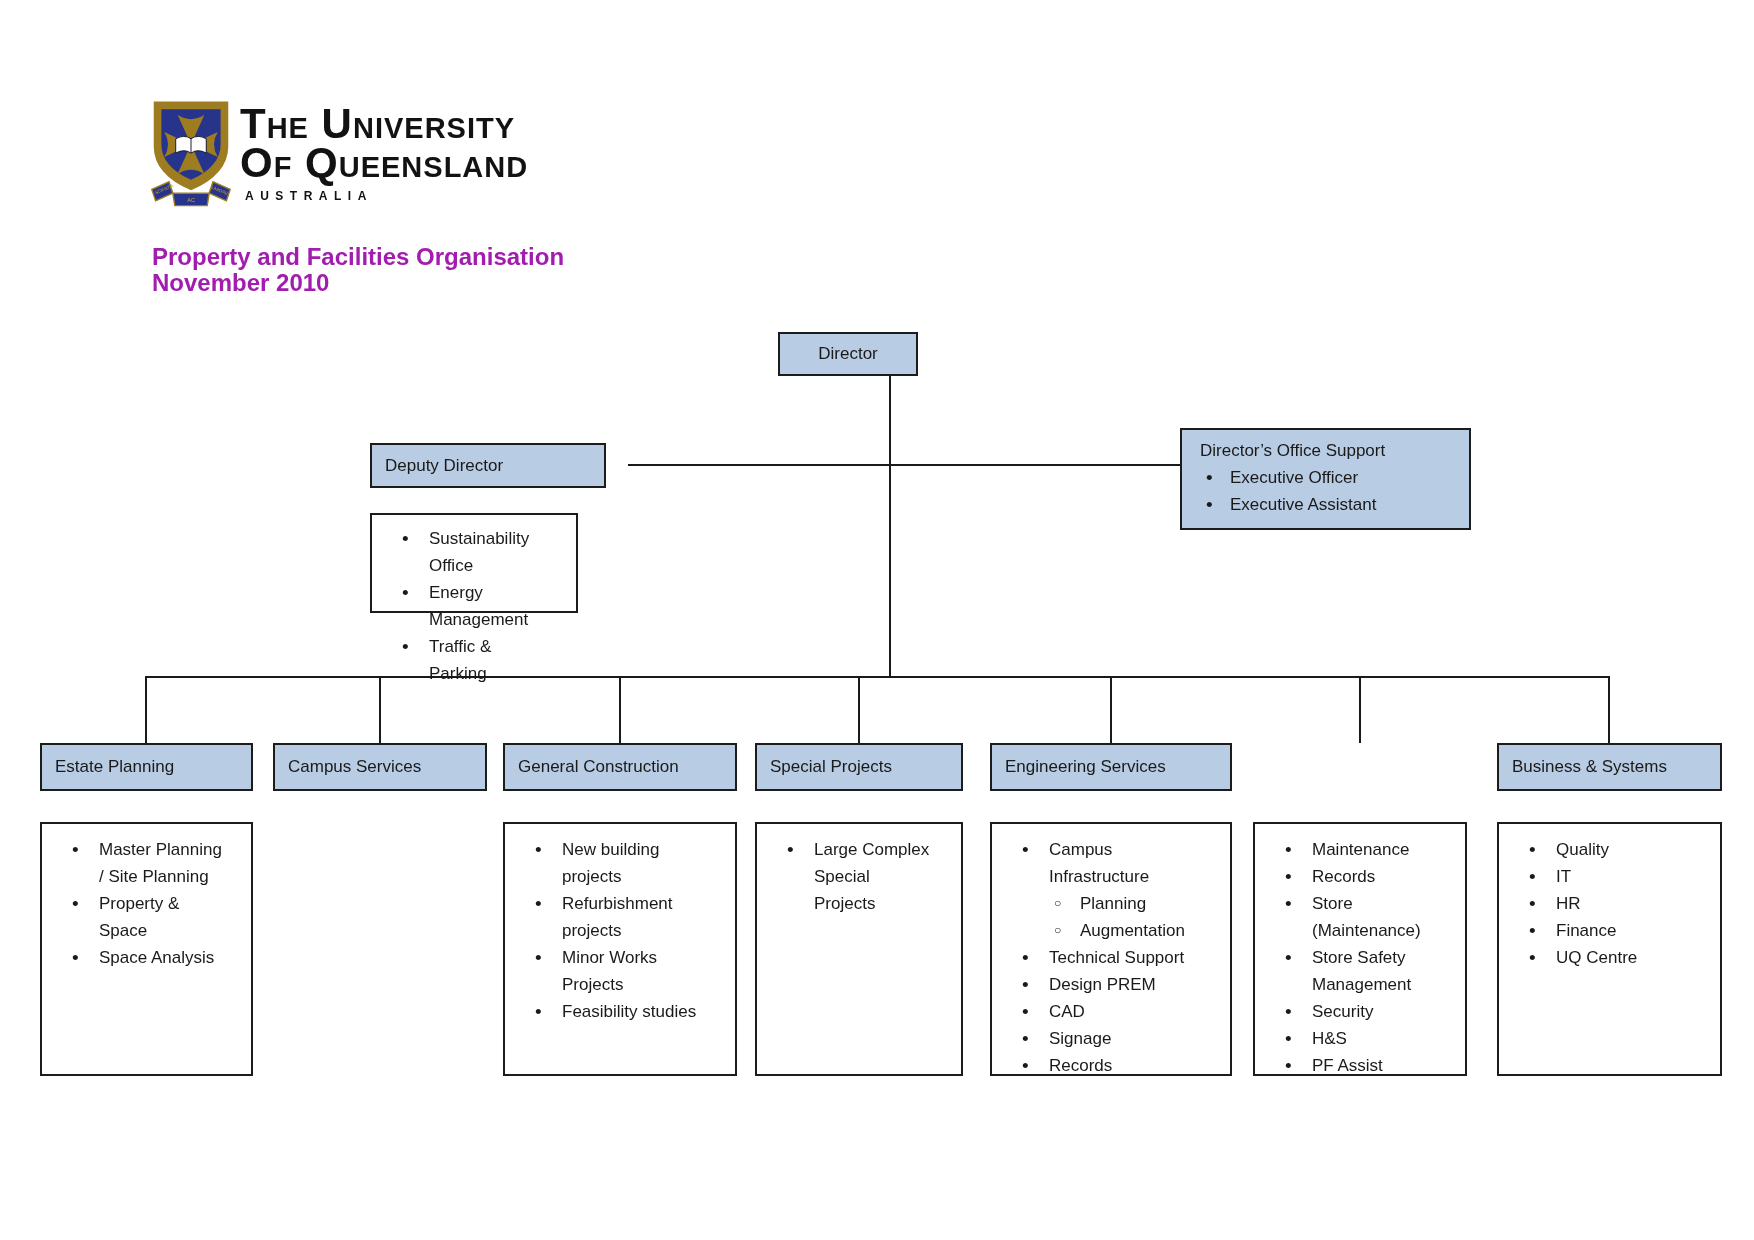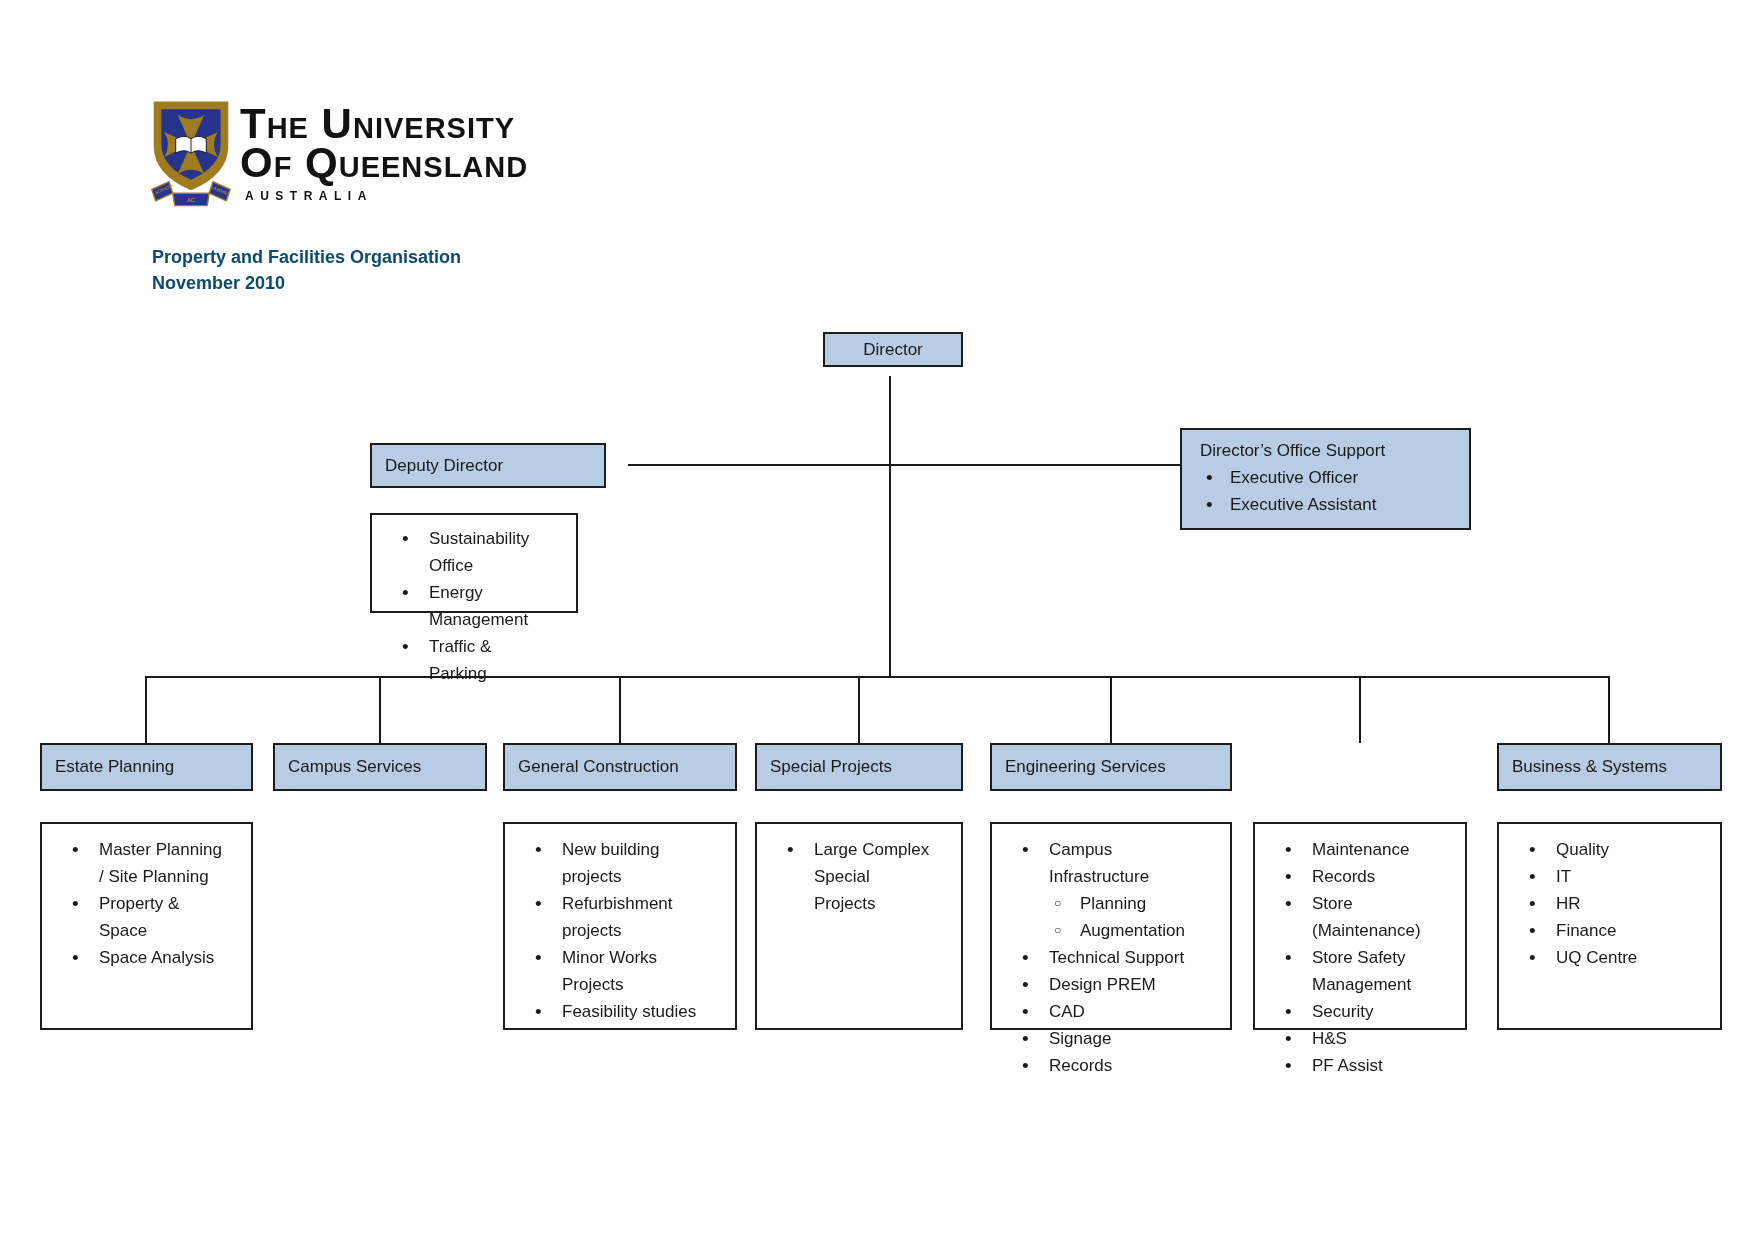--- a/index.html
+++ b/index.html
@@ -5,42 +5,42 @@
   html,body{margin:0;padding:0;background:#ffffff;}
   body{font-family:"Liberation Sans", sans-serif; color:#1a1a1a;}
   .canvas{position:relative;width:1754px;height:1240px;background:#ffffff;overflow:hidden;}
 
   
   .crest{position:absolute;left:148px;top:96px;width:86px;height:118px;}
   .wordmark{position:absolute;left:240px;top:104px;}
   .uni-line{font-family:Liberation Sans, sans-serif;font-variant:small-caps;font-weight:600;
             font-size:42px;line-height:39px;letter-spacing:1px;color:#121212;}
   .country{margin-top:7px;padding-left:5px;font-size:12px;font-weight:600;letter-spacing:6.5px;color:#121212;}
-  .doc-title{position:absolute;left:152px;top:244px;font-size:18px;font-weight:bold;line-height:26px;color:#0c4a6e;}
+  .doc-title{position:absolute;left:152px;top:244px;font-size:24px;font-weight:bold;line-height:26px;color:#a21caf;}
 
   
   .box{position:absolute;border:2px solid #1c1c1c;box-sizing:border-box;background:#fff;font-size:17px;}
   .blue{background:#b8cce4;}
   .label-left{display:flex;align-items:center;padding-left:13px;}
   .label-center{display:flex;align-items:center;justify-content:center;}
 
-  .director{left:823px;top:332px;width:140px;height:35px;}
+  .director{left:778px;top:332px;width:140px;height:44px;}
   .deputy{left:370px;top:443px;width:236px;height:45px;}
   .deputy-units{left:370px;top:513px;width:208px;height:100px;}
   .office-support{left:1180px;top:428px;width:291px;height:102px;padding-top:8px;}
   .office-support .os-title{padding-left:18px;line-height:26px;}
 
   
   .hline,.vline{position:absolute;background:#1a1a1a;}
   .hline{height:2px;}
   .vline{width:2px;}
 
   
   .hdr{top:743px;height:48px;}
-  .dept-body{top:822px;height:208px;}
+  .dept-body{top:822px;height:254px;}
   .dept-body.tall{height:305px;}
   .c1{left:40px;width:213px;} .c2{left:273px;width:214px;} .c3{left:503px;width:234px;}
   .c4{left:755px;width:208px;} .c5{left:990px;width:242px;} .c6{left:1253px;width:214px;}
   .c7{left:1497px;width:225px;}
 
   
   ul.blist{margin:0;padding:12px 26px 0 57px;list-style:none;}
   ul.blist li{position:relative;line-height:27px;font-size:17px;}
   ul.blist li::before{content:"\2022";position:absolute;left:-27px;top:0;font-size:19px;}
   ul.sub{margin:0;padding:0 0 0 31px;list-style:none;}

